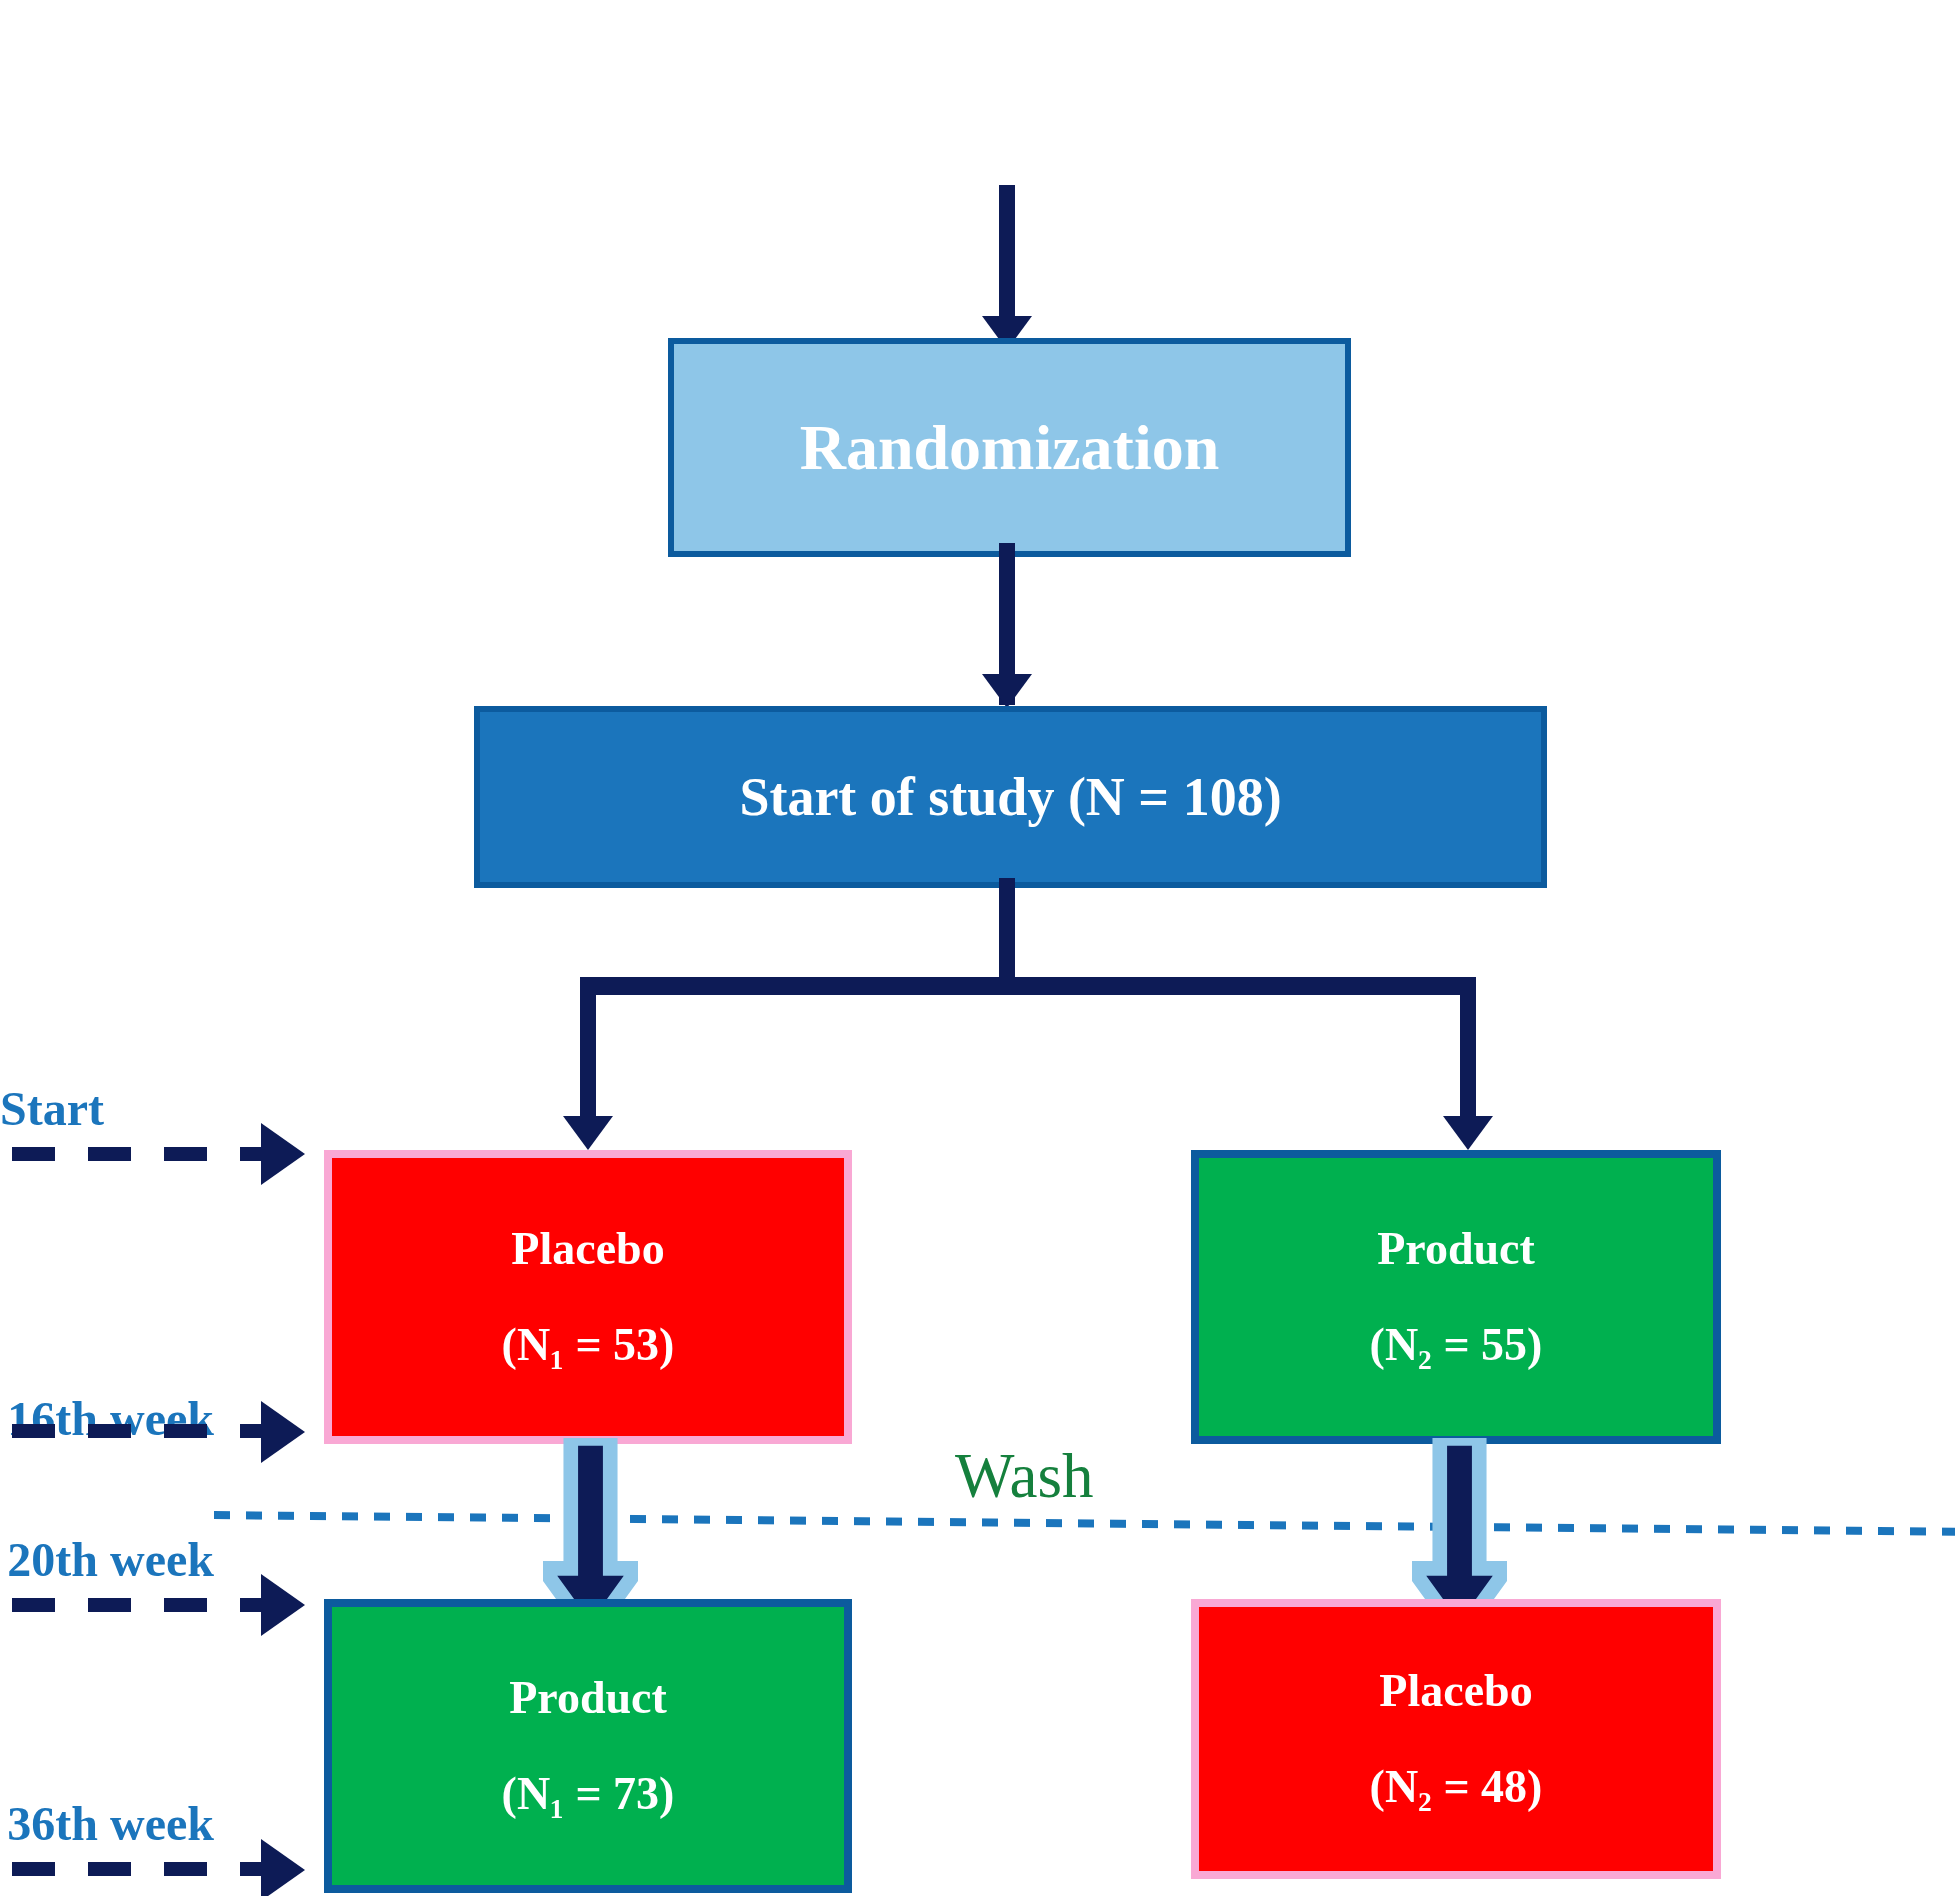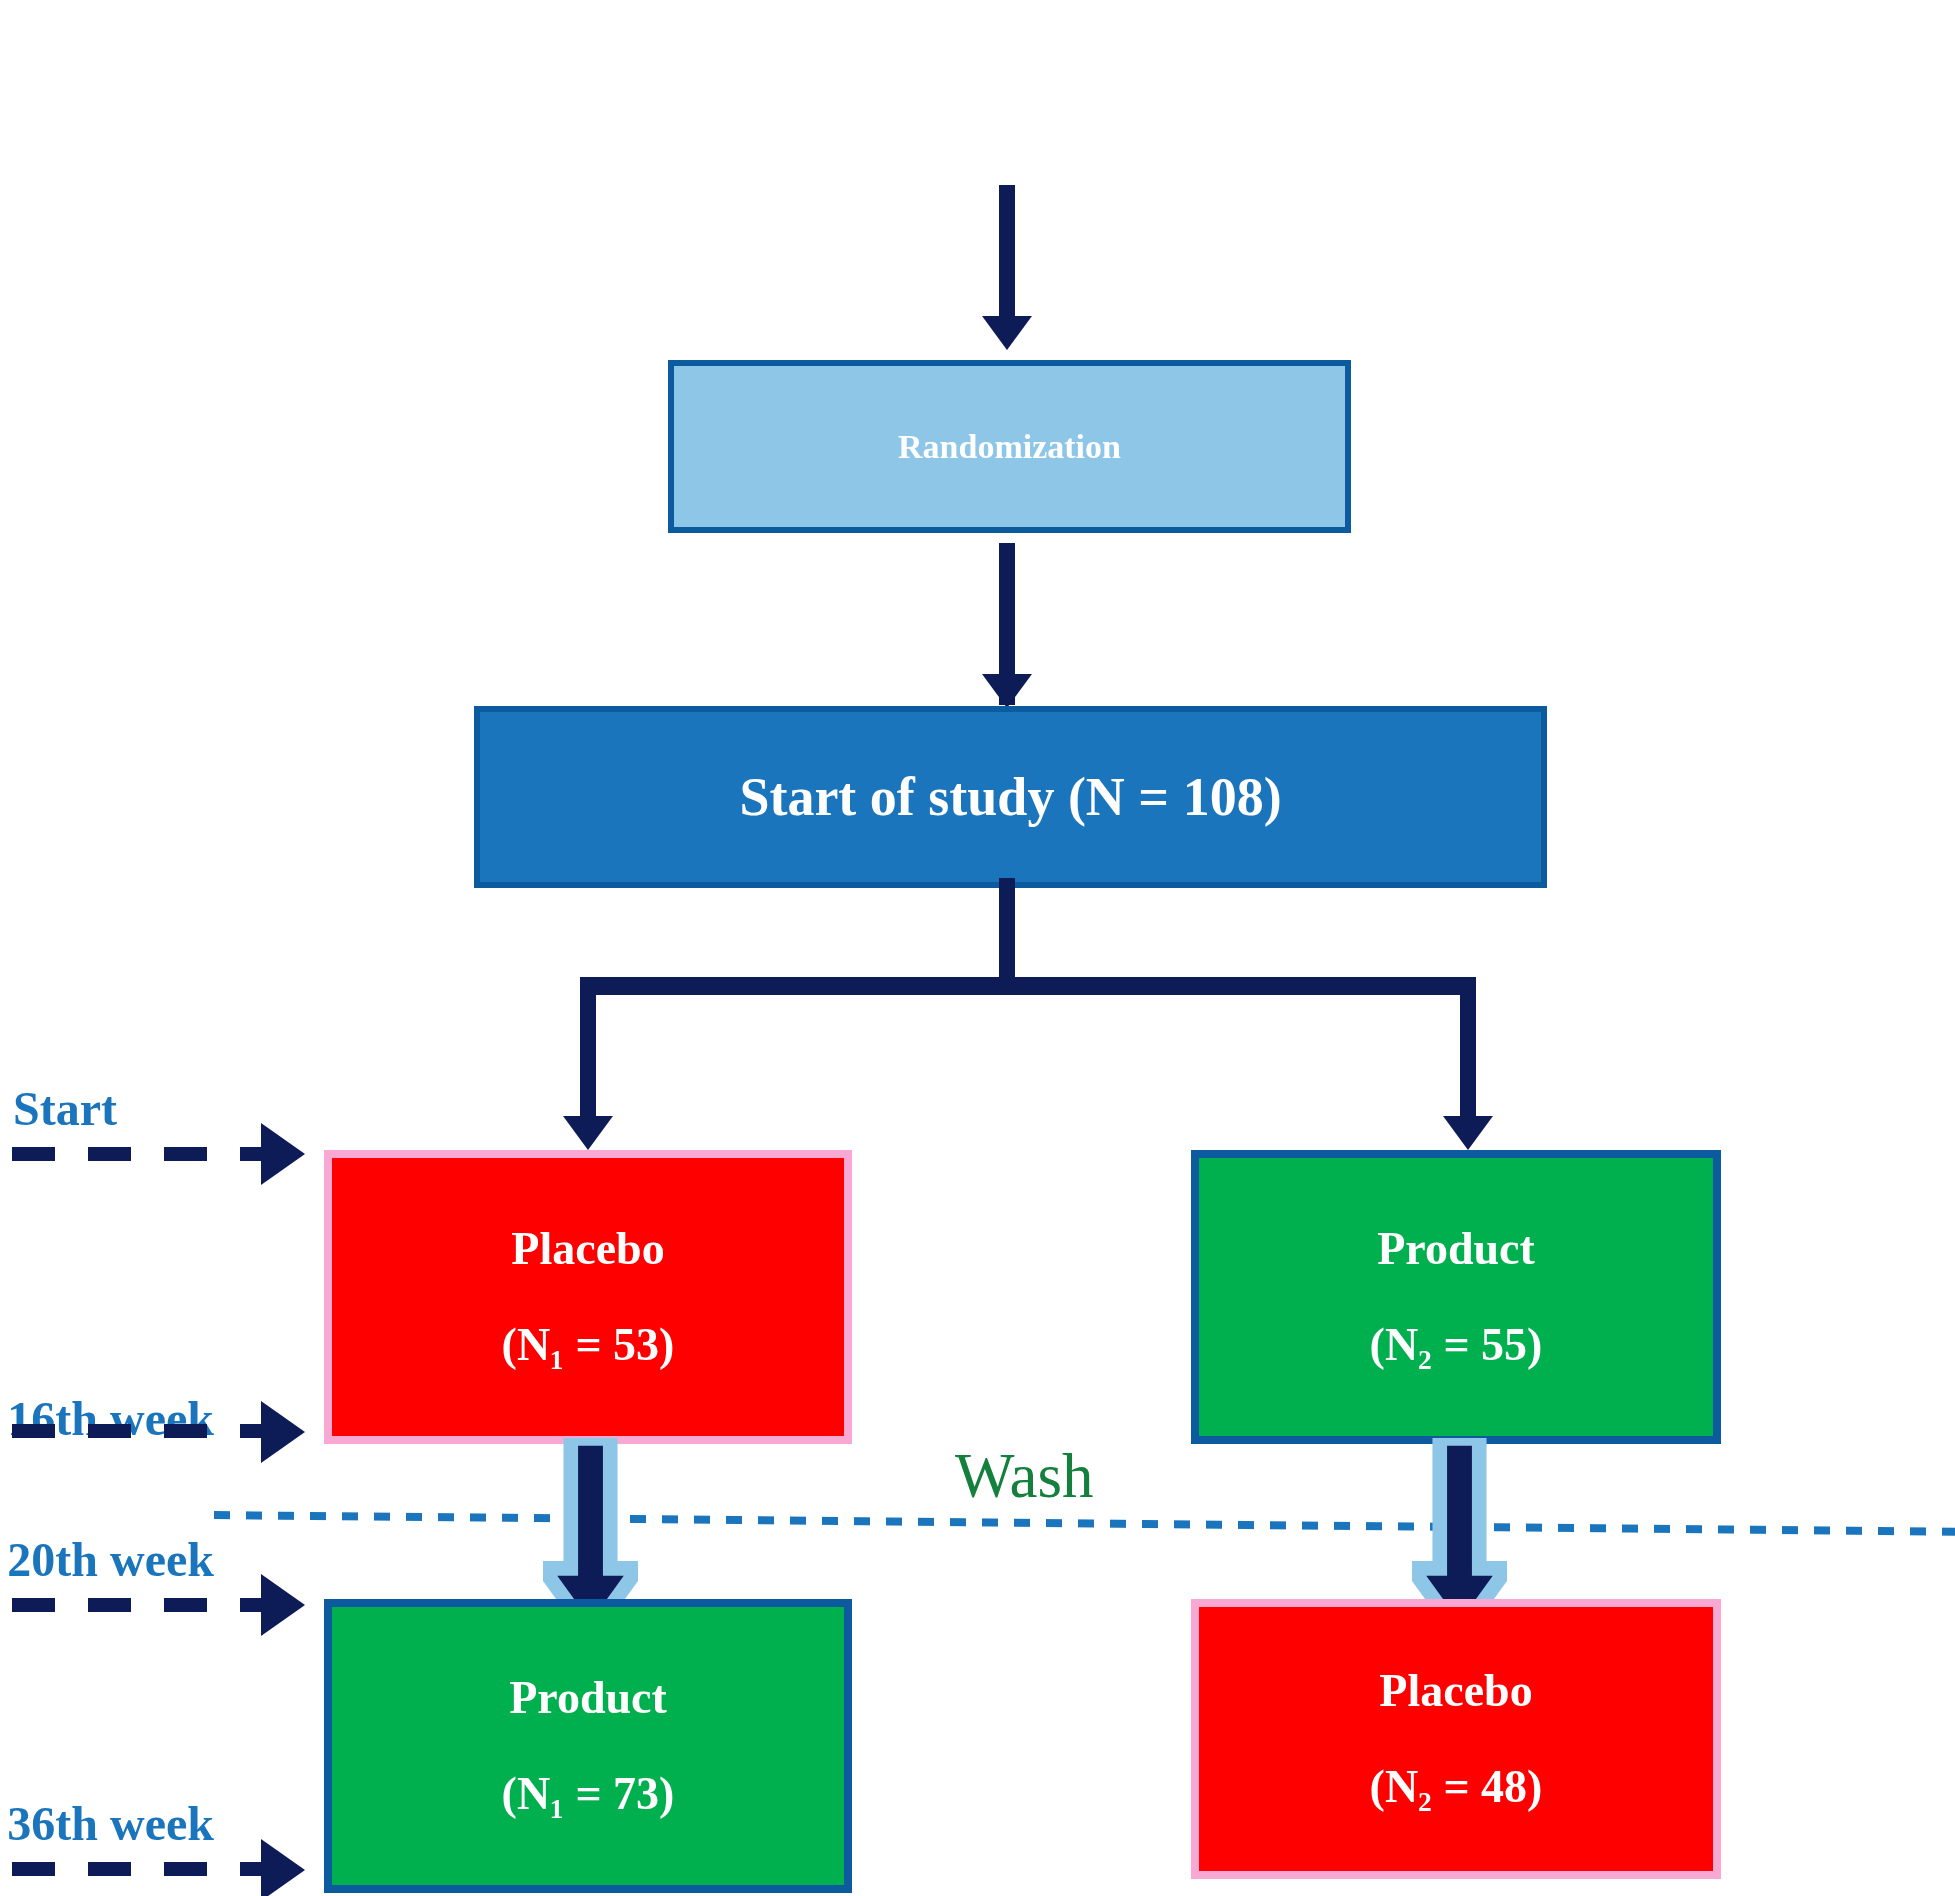--- a/index.html
+++ b/index.html
@@ -119,21 +119,21 @@
 </style>
 </head>
 <body>
 
 <div id="stage">
 
 
   <div class="navy-line" style="left:999px; top:185px; width:16px; height:147px;"></div>
   <div class="navy-arrow" style="left:982px; top:316px;"></div>
 
-  <div class="node box-light" style="left:668px; top:360px; width:683px; height:173px; font-size:34px;">
+  <div class="node box-light" style="left:668px; top:338px; width:683px; height:219px; font-size:64px;">
     <span class="line1">Randomization</span>
   </div>
 
   <div class="navy-line" style="left:999px; top:543px; width:16px; height:162px;"></div>
   <div class="navy-arrow" style="left:982px; top:674px;"></div>
 
   <div class="node box-primary" style="left:474px; top:706px; width:1073px; height:182px; font-size:54px;">
     <span class="line1">Start of study (N = 108)</span>
   </div>
 
@@ -172,21 +172,21 @@
   <div class="node box-green" style="left:324px; top:1599px; width:528px; height:294px; font-size:46px;">
     <span class="line1" style="margin-bottom:48px;">Product</span>
     <span class="line2">(N₁ = 73)</span>
   </div>
 
   <div class="node box-red" style="left:1191px; top:1599px; width:530px; height:280px; font-size:46px;">
     <span class="line1" style="margin-bottom:48px;">Placebo</span>
     <span class="line2">(N₂ = 48)</span>
   </div>
 
-  <div class="tl-label" style="left:13px; top:1085px; font-size:48px;">Start</div>
+  <div class="tl-label" style="left:0; top:1085px; font-size:48px;">Start</div>
   <div class="dash-run" style="left:11.7px; top:1147px; width:250px;"></div>
   <div class="navy-arrow-right" style="left:261px; top:1123px;"></div>
 
   <div class="tl-label" style="left:7.3px; top:1363px; font-size:48px;margin-top:32px;">16th week</div>
   <div class="dash-run" style="left:11.7px; top:1424px; width:250px;"></div>
   <div class="navy-arrow-right" style="left:261px; top:1401px;"></div>
 
   <div class="tl-label" style="left:7.3px; top:1536px; font-size:48px;">20th week</div>
   <div class="dash-run" style="left:11.7px; top:1598px; width:250px;"></div>
   <div class="navy-arrow-right" style="left:261px; top:1574px;"></div>

